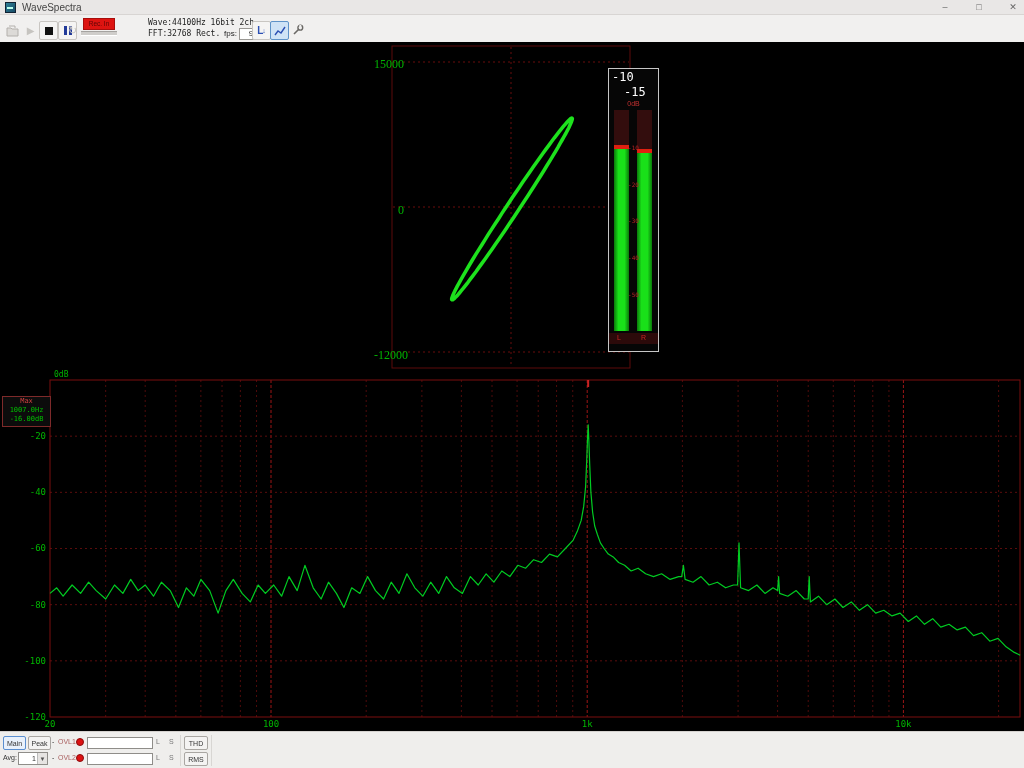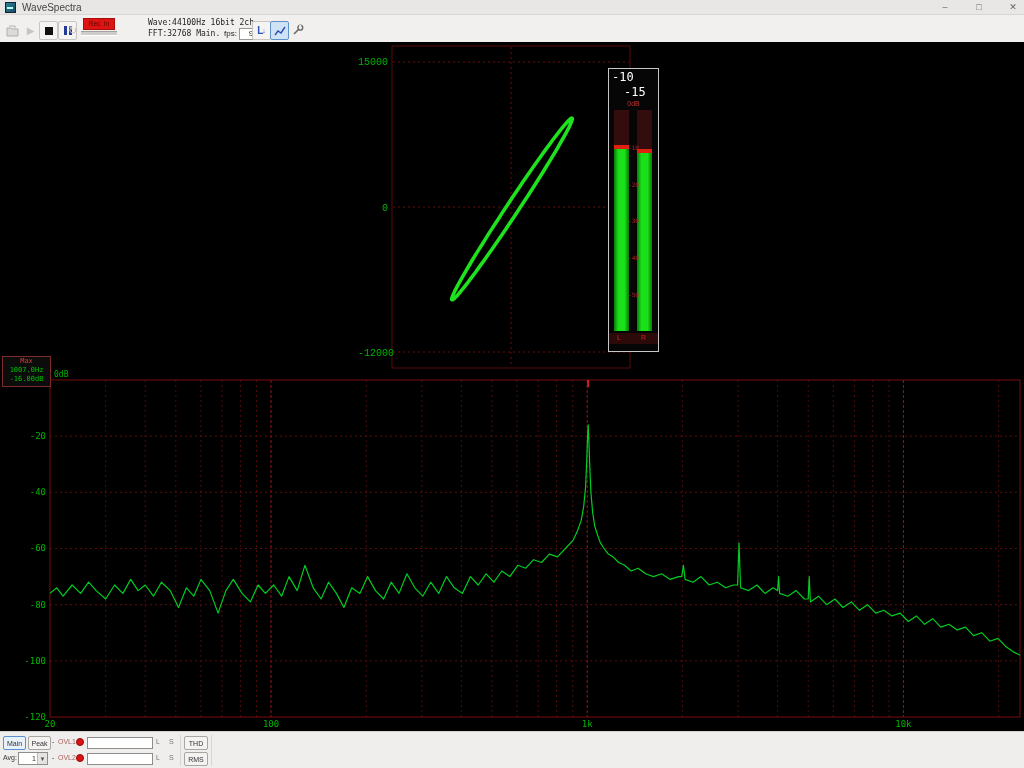--- a/index.html
+++ b/index.html
@@ -32,35 +32,35 @@
   #fps-box{display:inline-block;width:13px;height:10px;background:#fff;border:1px solid #9a9894;
            font-size:8px;text-align:right;vertical-align:middle;line-height:10px;padding-right:1px;}
   #btn-scale{left:252px;}
   #btn-wave{left:270px;background:#cfe3f6;border-color:#5f93c8;}
   #btn-wrench{left:288px;}
   .scaleL{color:#2c50b4;font-weight:bold;font-size:10px;line-height:10px;}
   .scaleArrow{color:#2c50b4;font-size:7px;margin-left:-1px;}
   
   #scope-area{position:absolute;left:0;top:42px;width:1024px;height:332px;background:#000;}
   #lissajous-svg{position:absolute;left:360px;top:0;width:330px;height:332px;}
-  .scope-label{position:absolute;color:#00b400;font-size:10px;font-family:Liberation Mono, monospace;
-               text-align:right;width:30px;}
+  .scope-label{position:absolute;color:#00b400;font-size:12px;font-family:Liberation Serif, serif;
+               text-align:right;width:30px;margin-left:16px;}
   #meter{position:absolute;left:608px;top:26px;width:49px;height:282px;border:1px solid #c6c6c6;background:#060606;}
   #meter-peak-l{position:absolute;left:3px;top:1px;color:#fff;font-size:12px;font-family:"DejaVu Sans Mono",monospace;}
   #meter-peak-r{position:absolute;left:15px;top:16px;color:#fff;font-size:12px;font-family:"DejaVu Sans Mono",monospace;}
   #meter-0db{position:absolute;left:0;top:31px;width:100%;text-align:center;color:#c23030;font-size:7px;}
   .mbar-bg{position:absolute;width:15px;background:#330d0d;}
   .mbar-cap{position:absolute;width:15px;height:4px;background:#e02010;}
   .mbar-fill{position:absolute;width:15px;background:linear-gradient(90deg,#0a7a0a,#19e019 30%,#19e019 70%,#0a7a0a);}
   .mtick{position:absolute;color:#b82424;font-size:6px;font-family:"DejaVu Sans Mono",monospace;width:100%;text-align:center;}
   #meter-strip{position:absolute;left:0;top:264px;width:100%;height:11px;background:#2c0a0a;}
   #meter-strip span{position:absolute;color:#cc2222;font-size:7px;top:1px;}
   
   #spectrum-svg{position:absolute;left:0;top:374px;width:1024px;height:356px;}
-  #max-box{position:absolute;left:2px;top:356px;width:47px;height:29px;background:#0c0c0c;
+  #max-box{position:absolute;left:2px;top:396px;width:47px;height:29px;background:#0c0c0c;
            border:1px solid #7e2a2a;font-family:"DejaVu Sans Mono",monospace;font-size:7px;line-height:9px;
            text-align:center;overflow:hidden;}
   #max-box .t{color:#d04040;}
   #max-box .v{color:#00c000;}
   #spec-0db{position:absolute;left:54px;top:370px;color:#00b400;font-size:8px;font-family:"DejaVu Sans Mono",monospace;}
   
   #statusbar{position:absolute;left:0;top:731px;width:1024px;height:37px;background:#efeeec;
              border-top:1px solid #d5d2cf;font-size:7px;color:#333;}
   .sb{position:absolute;display:flex;align-items:center;justify-content:center;}
   .sb-btn{border:1px solid #a9a6a2;background:#f4f3f2;border-radius:2px;height:12px;}
@@ -107,21 +107,21 @@
     </div>
     <div class="tbtn tflat" style="left:77px;left:63px;left:77px;color:#c6c4c0;font-size:11px;left:63px;">
     </div>
     <div class="tbtn tflat" style="left:63px;color:#c6c4c0;font-size:11px;">
       <span>↻</span>
     </div>
     <div id="rec-badge">Rec. In</div>
     <div id="pos-groove"></div>
     <div id="info-panel">
       <div>Wave:44100Hz 16bit 2ch</div>
-      <div>FFT:32768 Main.</div>
+      <div>FFT:32768 Rect.</div>
     </div>
     <div id="fps-wrap">
       <span>fps:</span>
       <span id="fps-box">9</span>
     </div>
     <div class="tbtn" id="btn-scale">
       <span class="scaleL">L</span>
       <span class="scaleArrow">↓</span>
     </div>
     <div class="tbtn" id="btn-wave">

